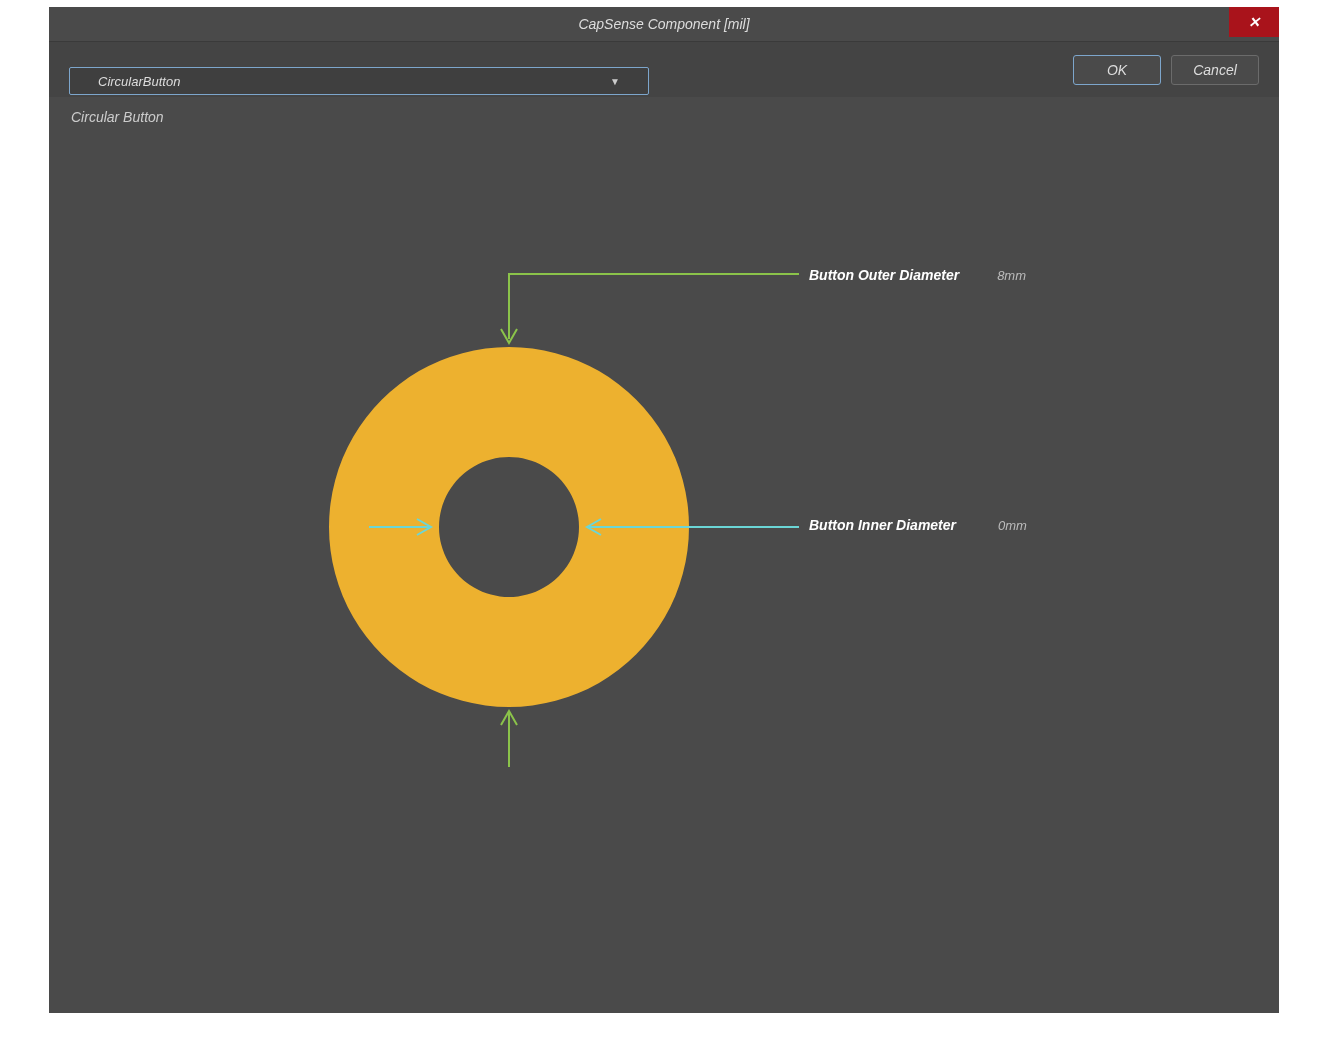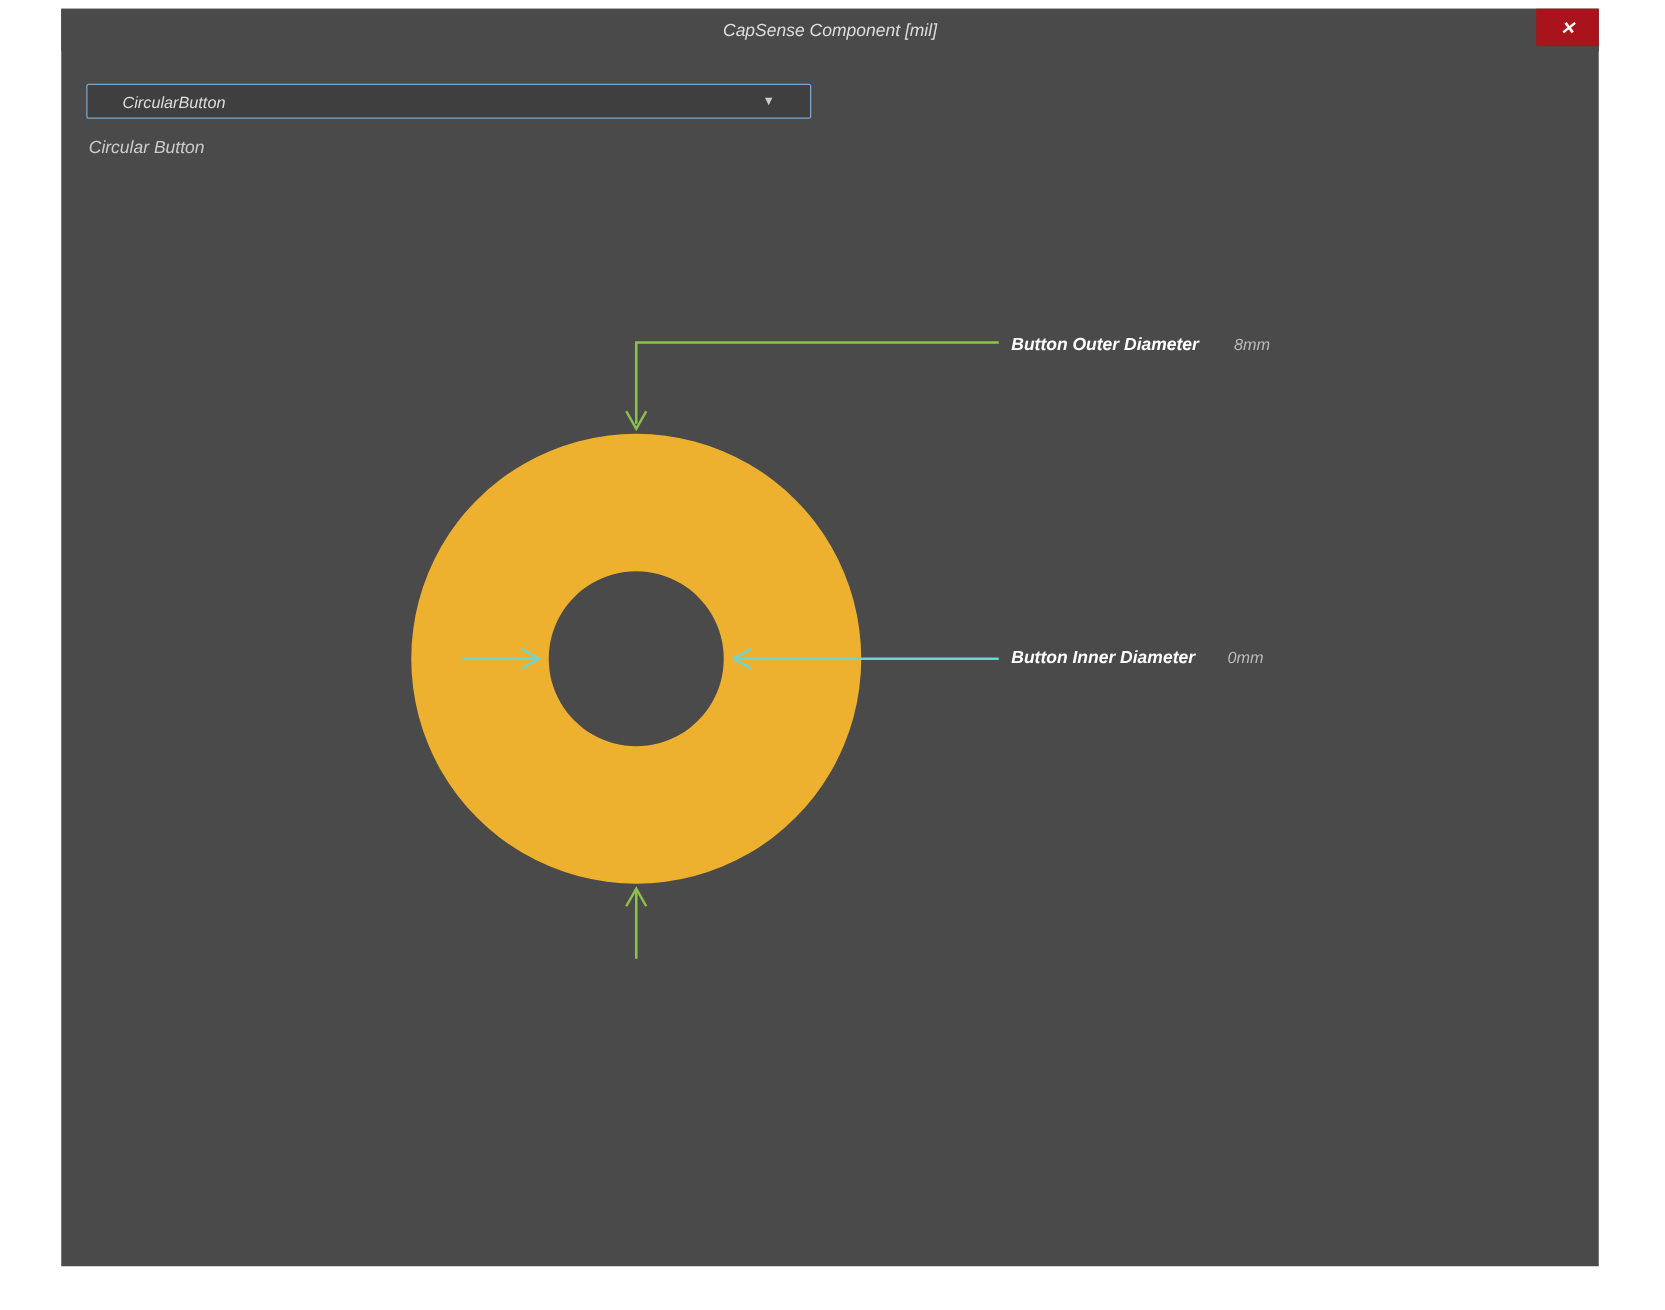--- a/index.html
+++ b/index.html
@@ -81,29 +81,29 @@
     top: 140px;
     right: 0;
     bottom: 60px;
   }
   .outer-label-row {
     position: absolute;
     left: 760px;
     top: 120px;
     display: flex;
     align-items: baseline;
-    gap: 8px;
+    gap: 18px;
   }
   .inner-label-row {
     position: absolute;
     left: 760px;
     top: 370px;
     display: flex;
     align-items: baseline;
-    gap: 6px;
+    gap: 22px;
   }
   .label-bold { color: #fff; font-weight: bold; font-size: 14px; }
   .label-value { color: #bbb; font-size: 13px; margin-left: 20px; }
   .footer {
     height: 56px;
     background: #444444;
     border-top: 1px solid #3a3a3a;
     display: flex;
     align-items: center;
     justify-content: flex-end;
@@ -191,14 +191,22 @@
       <span class="label-value">8mm</span>
     </div>
 
     <div class="inner-label-row">
       <span class="label-bold">Button Inner Diameter</span>
       <span class="label-value">0mm</span>
     </div>
 
   </div>
 
+  <div class="footer">
+    <div class="btn primary">
+      <span>OK</span>
+    </div>
+    <div class="btn">
+      <span>Cancel</span>
+    </div>
+  </div>
 
 </div>
 
 </body></html>

